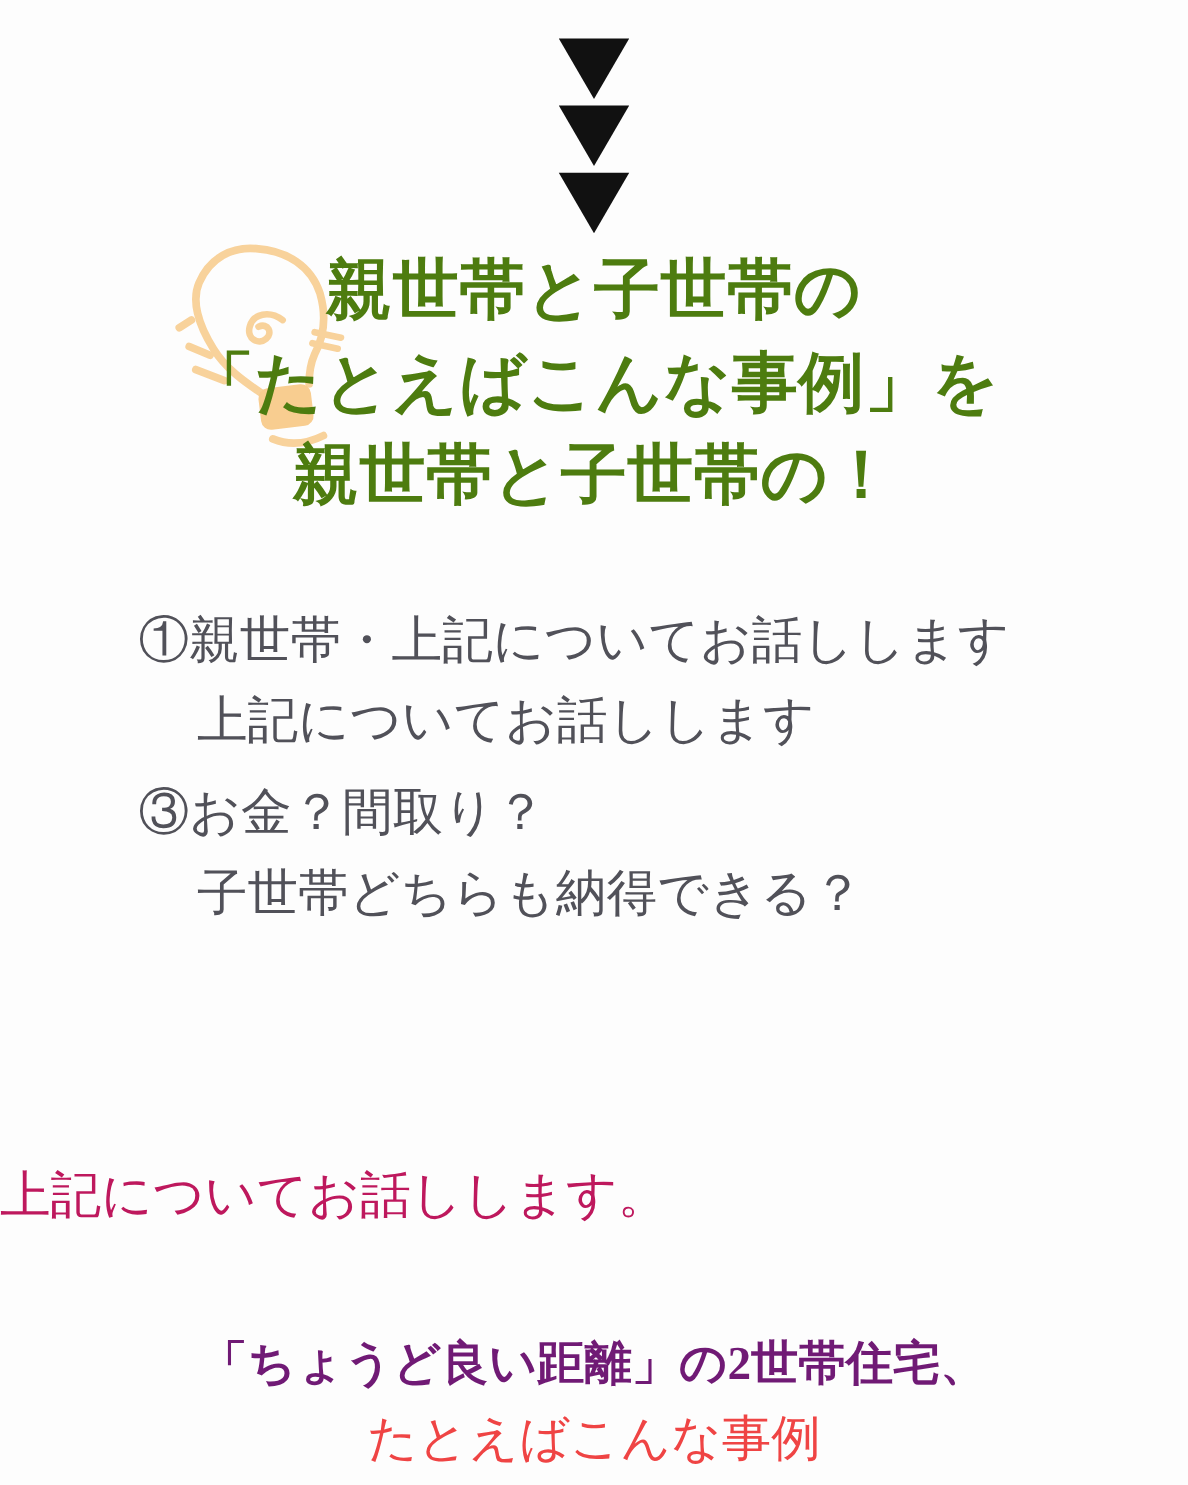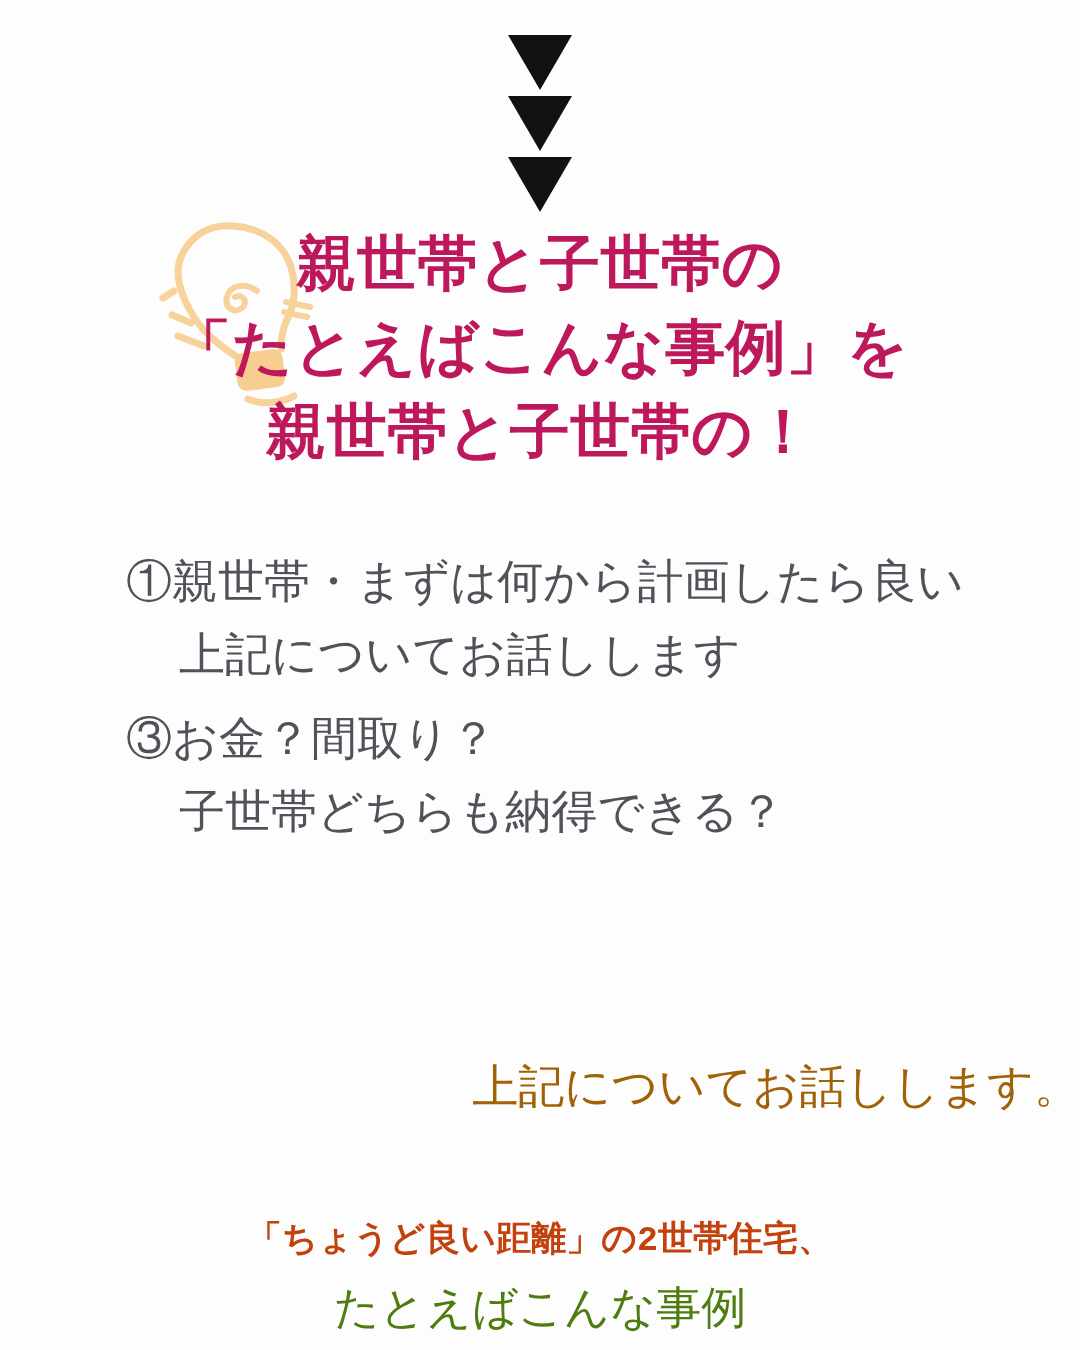--- a/index.html
+++ b/index.html
@@ -40,65 +40,64 @@
 
   
   .heading {
     position: absolute;
     top: 222px; left: 0; right: 0;
     z-index: 2;
     text-align: center;
     font-size: 60px;
     line-height: 84px;
     font-weight: 700;
-    color: #be185d;
+    color: #4d7c0f;
     letter-spacing: 0.5px;
   }
   .heading .hline { display: block; }
 
   
   .list {
     position: absolute;
     top: 545px; left: 126px; right: 60px;
     color: #515159;
     font-size: 46px;
     line-height: 73px;
   }
   .list .item { margin-bottom: 11px; }
   .list .l2 { padding-left: 53px; }
 
   
   .summary {
     position: absolute;
     top: 1050px; left: 0; right: 0;
-    text-align: right;
-    color: #a16207;
+    text-align: left;
+    color: #be185d;
     font-size: 46px;
     line-height: 73px;
   }
 
   
   .footer {
     position: absolute;
     top: 1206px; left: 0; right: 0;
     text-align: center;
     color: #46464d;
   }
   .footer .f1 {
-    font-size: 35px;
+    font-size: 43px;
     line-height: 70px;
     font-weight: 700;
-    color: #c2410c;
-    font-family: Liberation Mono, monospace;
+    color: #701a75;
   }
   .footer .f2 {
     font-size: 45px;
     line-height: 64px;
     font-weight: 400;
-    color: #4d7c0f;
+    color: #ef4444;
   }
 </style>
 </head>
 <body>
 
 <div class="canvas">
 
   <div class="arrows">
     <div class="tri"></div>
     <div class="tri"></div>
@@ -133,21 +132,21 @@
   </svg>
 
   <h1 class="heading">
     <span class="hline">親世帯と子世帯の</span>
     <span class="hline">「たとえばこんな事例」を</span>
     <span class="hline">親世帯と子世帯の！</span>
   </h1>
 
   <div class="list">
     <div class="item">
-      <div class="l1">①親世帯・まずは何から計画したら良い</div>
+      <div class="l1">①親世帯・上記についてお話しします</div>
       <div class="l2">上記についてお話しします</div>
     </div>
     <div class="item">
     </div>
     <div class="item">
       <div class="l1">③お金？間取り？</div>
       <div class="l2">子世帯どちらも納得できる？</div>
     </div>
   </div>
 

